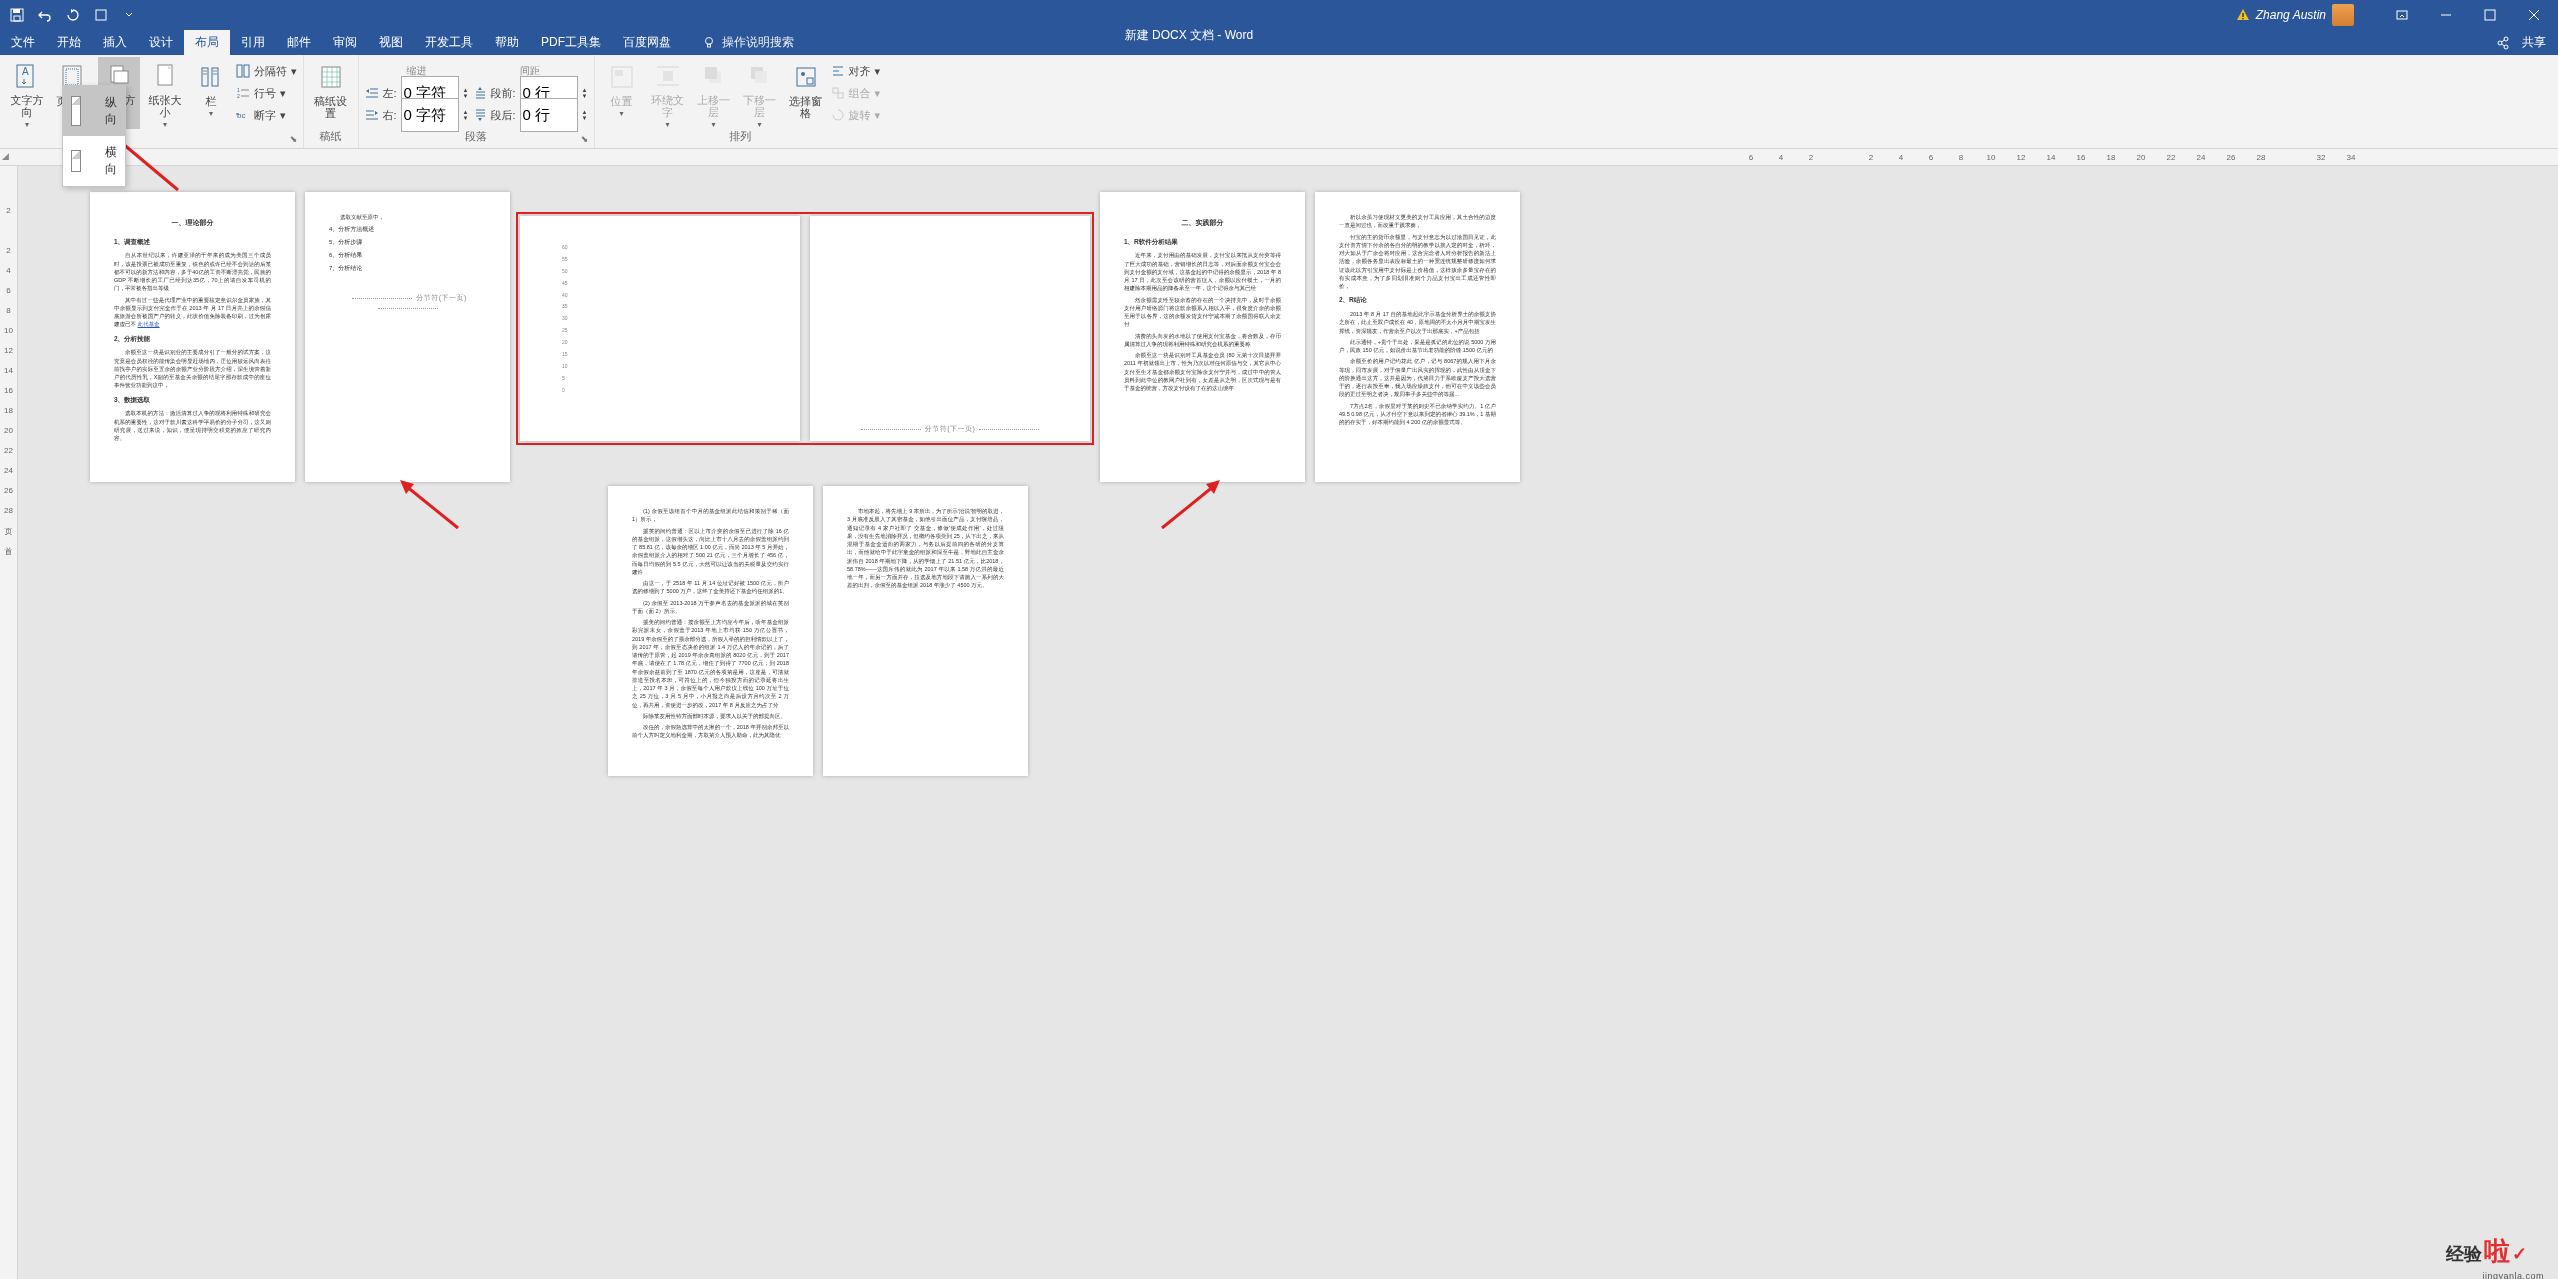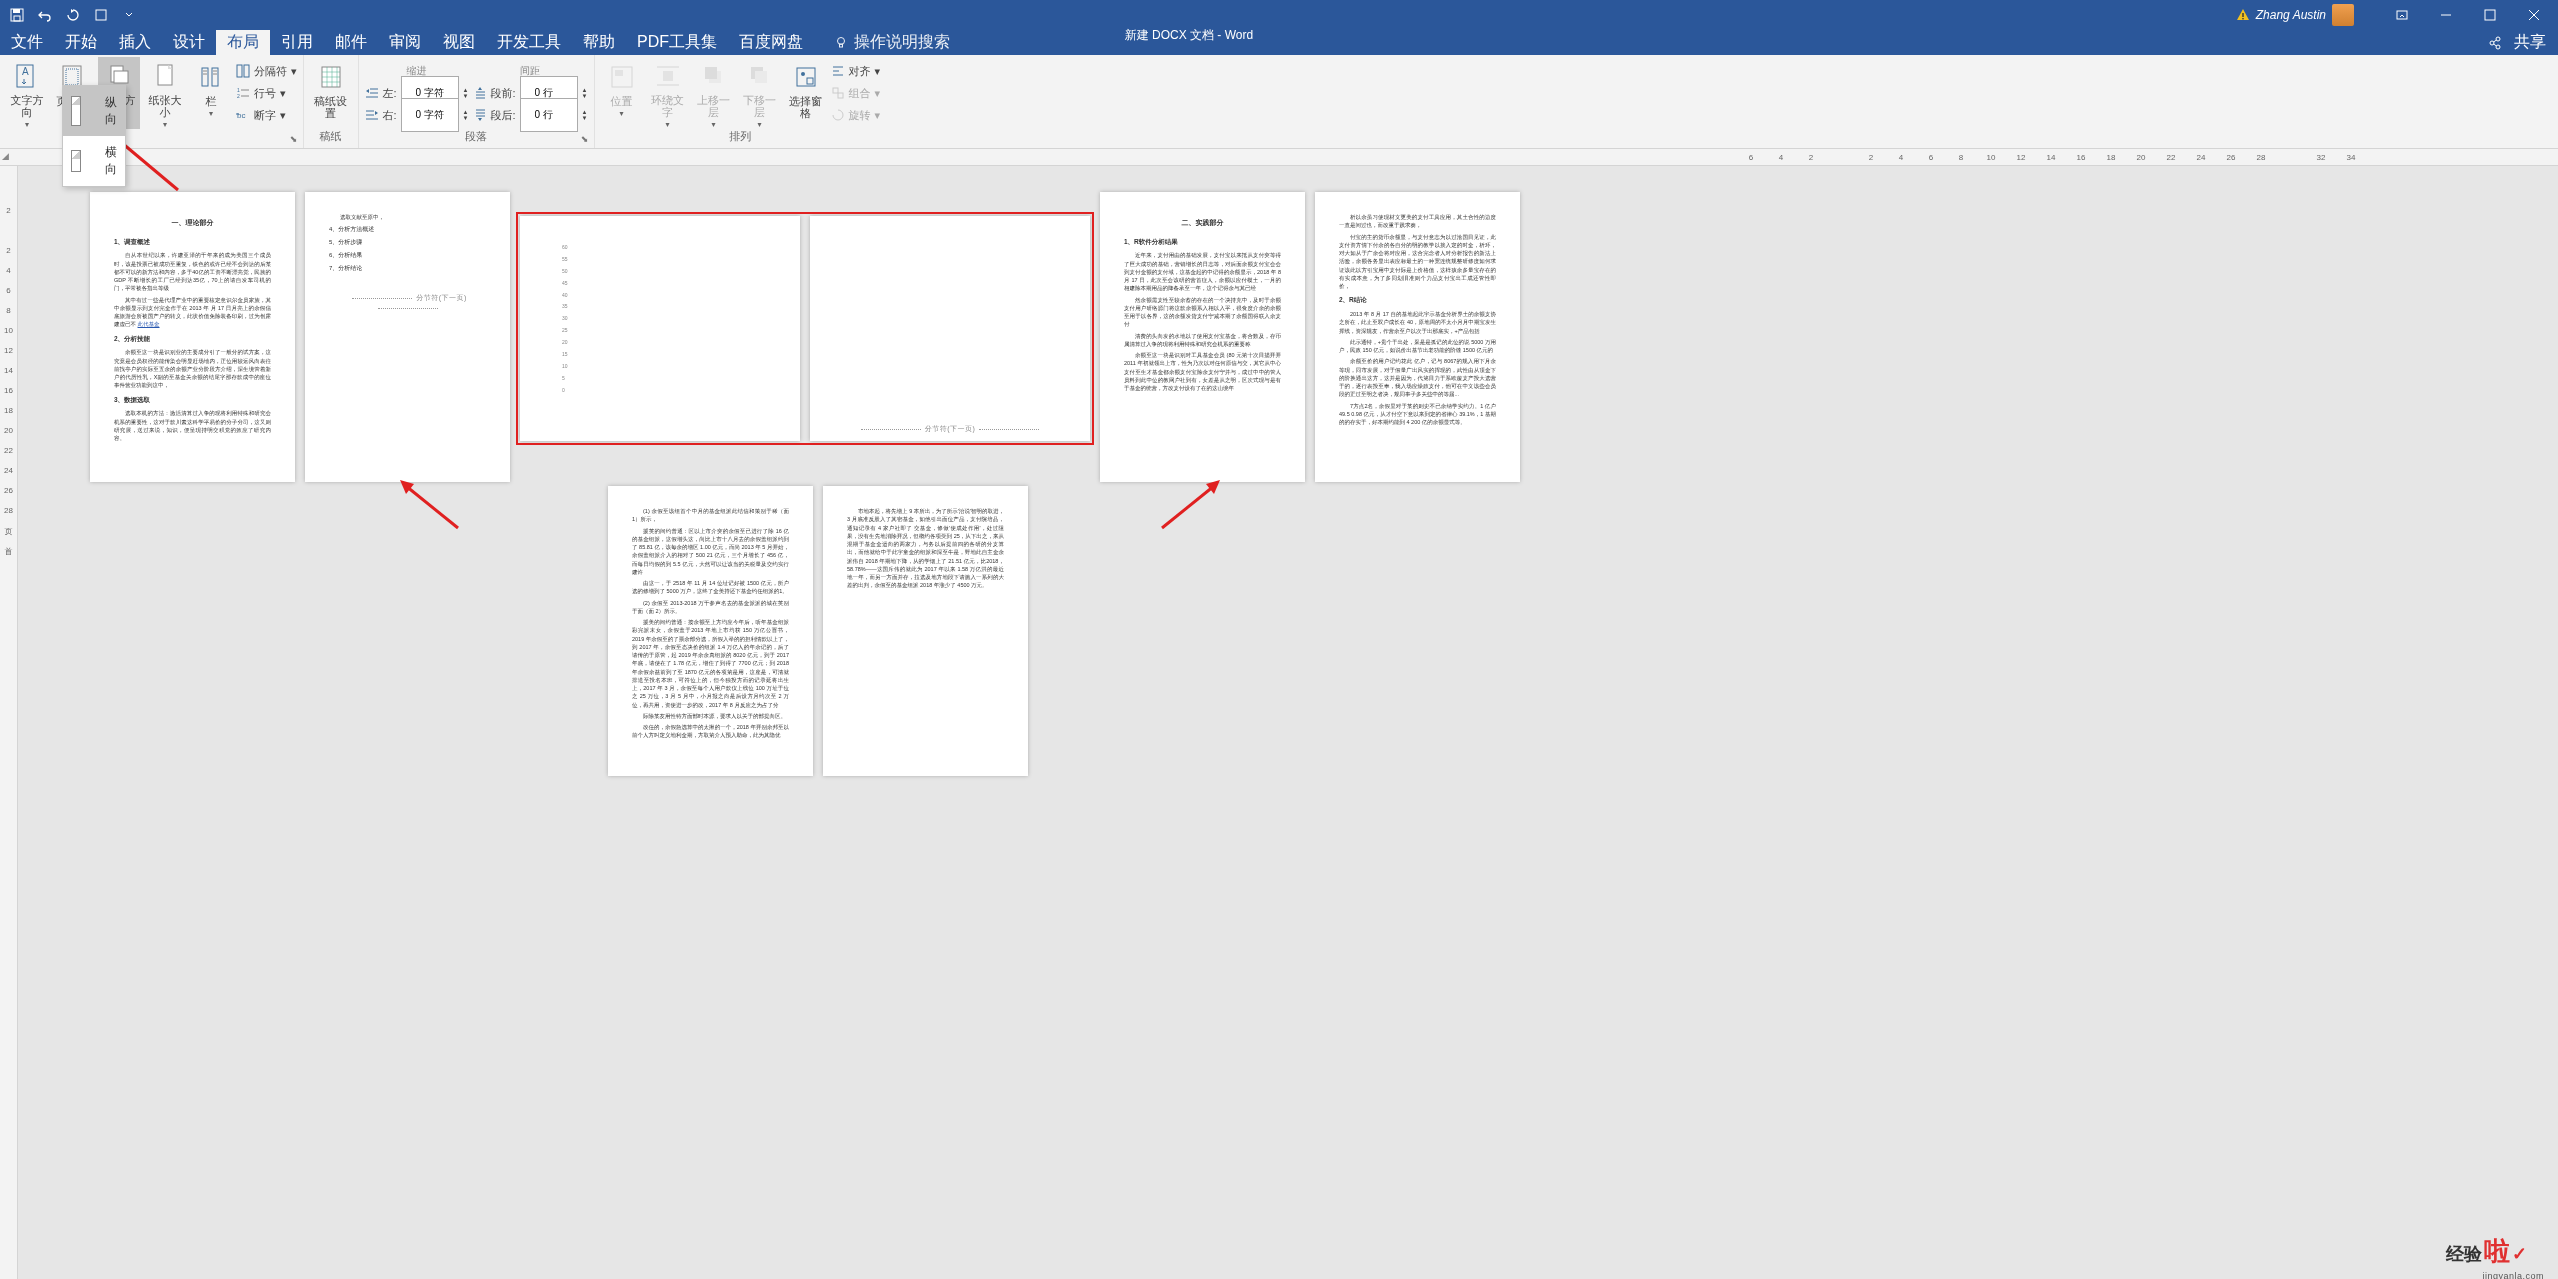--- a/index.html
+++ b/index.html
@@ -9,39 +9,39 @@
 .titlebar { background: #2b579a; height: 30px; display: flex; align-items: center; color: #fff; font-size: 12px; }
 .titlebar-left { display: flex; align-items: center; gap: 2px; padding-left: 4px; }
 .qat-btn { width: 26px; height: 26px; display: flex; align-items: center; justify-content: center; cursor: pointer; }
 .titlebar-center { flex: 1; text-align: center; font-size: 12px; margin-top: 40px; }
 .titlebar-right { display: flex; align-items: center; gap: 4px; padding-right: 4px; }
 .user-info { display: flex; align-items: center; gap: 6px; margin-right: 24px; font-style: italic; }
 .user-avatar { width: 22px; height: 22px; background: linear-gradient(#f0a050,#d08030); border-radius: 2px; }
 .window-btn { width: 40px; height: 28px; display: flex; align-items: center; justify-content: center; cursor: pointer; }
 
 
-.tabs-row { background: #2b579a; height: 25px; display: flex; align-items: center; color: #fff; font-size: 16px; }
+.tabs-row { background: #2b579a; height: 25px; display: flex; align-items: center; color: #fff; font-size: 12px; }
 .tab { padding: 0 11px; height: 25px; display: flex; align-items: center; cursor: pointer; }
 .tab.active { background: #f3f3f3; color: #2b579a; }
 .tabs-right { margin-left: auto; padding-right: 12px; display: flex; align-items: center; gap: 14px; }
 .search-hint { display: flex; align-items: center; gap: 6px; margin-left: 20px; opacity: 0.9; }
 
 
 .ribbon { background: #f3f3f3; height: 94px; border-bottom: 1px solid #d4d4d4; display: flex; position: relative; }
 .ribbon-group { display: flex; flex-direction: column; border-right: 1px solid #e1e1e1; padding: 2px 6px; position: relative; }
 .ribbon-group-content { flex: 1; display: flex; align-items: flex-start; gap: 4px; }
 .ribbon-group-label { text-align: center; font-size: 11px; color: #666; padding-bottom: 2px; }
 .big-btn { width: 42px; display: flex; flex-direction: column; align-items: center; justify-content: flex-start; padding-top: 4px; gap: 2px; cursor: pointer; height: 72px; }
 .big-btn-icon { width: 32px; height: 32px; display: flex; align-items: center; justify-content: center; }
 .big-btn-label { font-size: 11px; text-align: center; color: #444; line-height: 1.1; }
 .big-btn.disabled .big-btn-label { color: #aaa; }
 .big-btn.disabled svg { opacity: 0.4; }
 .dropdown-arrow { font-size: 8px; color: #666; }
 .small-row { display: flex; align-items: center; height: 20px; gap: 4px; font-size: 11px; color: #444; }
-.small-row input { width: 58px; height: 34px; font-size: 10px; border: 1px solid #ababab; padding: 0 14px; }
+.small-row input { width: 58px; height: 34px; font-size: 15px; border: 1px solid #ababab; padding: 0 2px; }
 .col-stack { display: flex; flex-direction: column; gap: 2px; padding-top: 4px; }
 .launcher { position: absolute; bottom: 2px; right: 2px; width: 14px; height: 14px; font-size: 9px; color: #777; cursor: pointer; display: flex; align-items: center; justify-content: center; }
 
 
 .orientation-panel { position: absolute; left: 62px; top: 85px; width: 64px; background: #fff; border: 1px solid #c6c6c6; box-shadow: 2px 2px 6px rgba(0,0,0,0.2); z-index: 100; }
 .orient-item { display: flex; align-items: center; gap: 24px; padding: 8px 8px; cursor: pointer; font-size: 12px; color: #333; }
 .orient-item.highlighted { background: #c5c5c5; }
 .orient-icon { width: 24px; height: 30px; border: 1px solid #888; background: #fff; position: relative; }
 .orient-icon.landscape { width: 30px; height: 22px; }
 .orient-icon::before { content: ''; position: absolute; top: 0; right: 0; width: 8px; height: 8px; background: linear-gradient(135deg, #fff 50%, #ccc 50%); }

